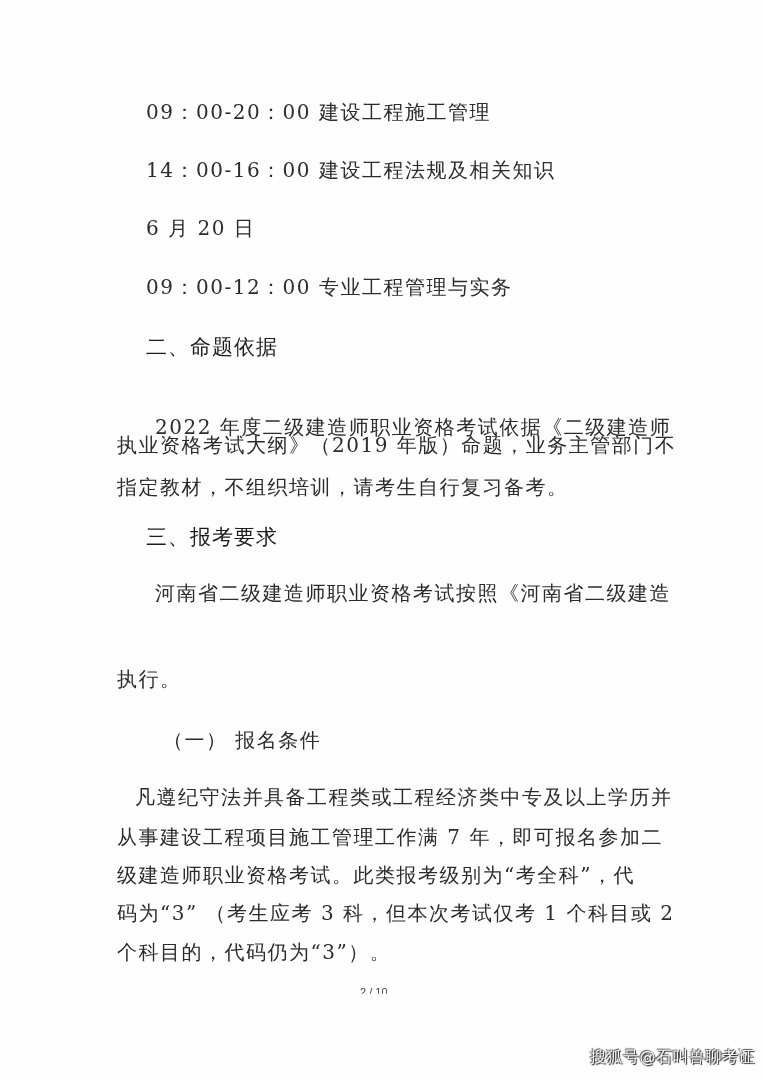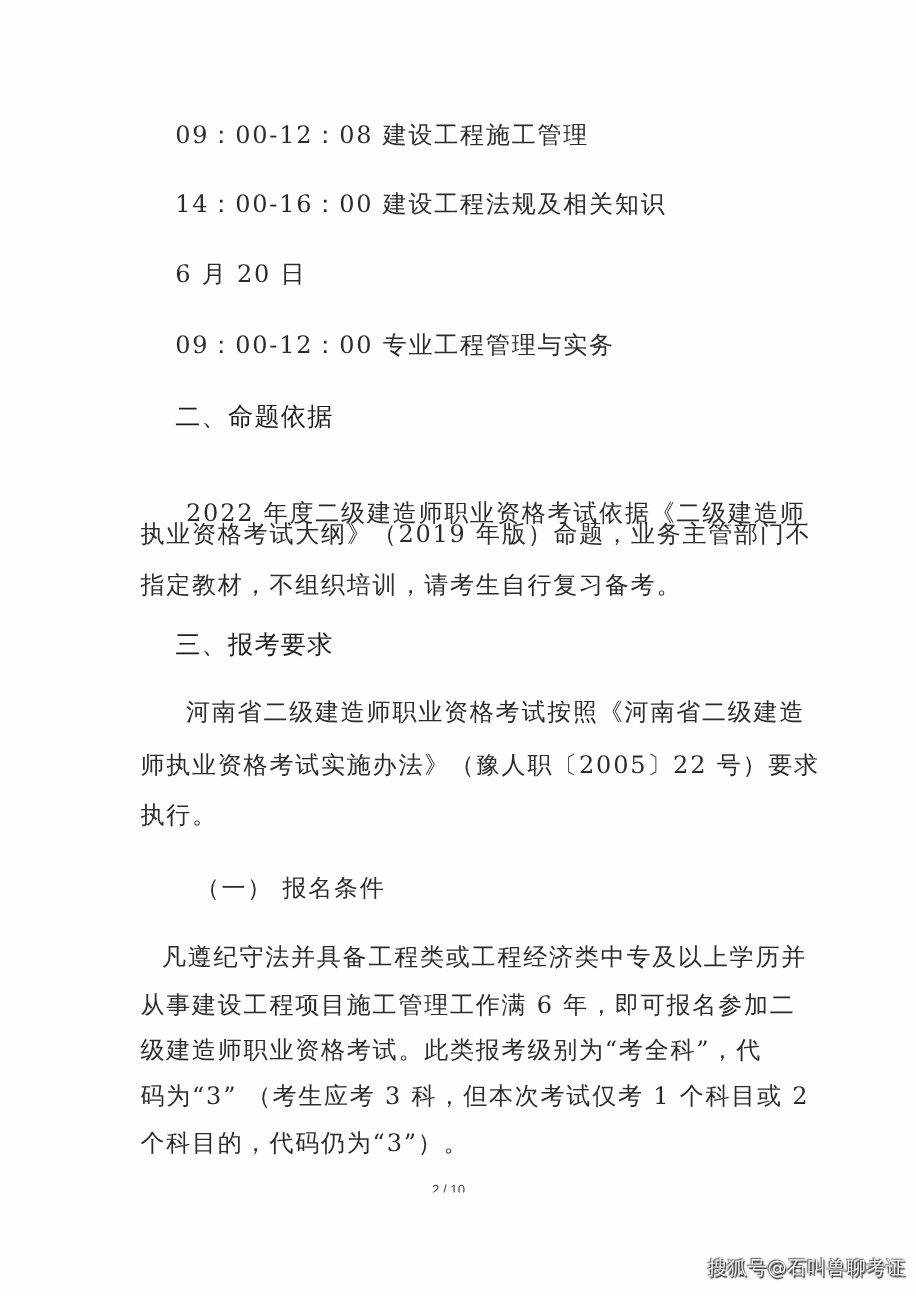--- a/index.html
+++ b/index.html
@@ -55,38 +55,37 @@
     letter-spacing: 0.5px;
     text-shadow: 0 0 1px #333, 1px 1px 1px #222, -1px -1px 1px #555;
     white-space: nowrap;
   }
 </style>
 </head>
 <body>
 
 <div class="page">
 
-  <div class="line" style="left:146px; top:100px;">09：00-12：08 建设工程施工管理</div>
+  <div class="line" style="left:146px; top:100px;">09：00-20：00 建设工程施工管理</div>
   <div class="line" style="left:146px; top:158px;">14：00-16：00 建设工程法规及相关知识</div>
   <div class="line" style="left:146px; top:216px;">6 月 20 日</div>
   <div class="line" style="left:146px; top:275px;">09：00-12：00 专业工程管理与实务</div>
 
   <div class="line heading" style="left:146px; top:335px;">二、命题依据</div>
   <div class="line" style="left:155px; top:391px;margin-top:24px;">2022 年度二级建造师职业资格考试依据《二级建造师</div>
   <div class="line" style="left:117px; top:433px;">执业资格考试大纲》（2019 年版）命题，业务主管部门不</div>
   <div class="line" style="left:117px; top:475px;">指定教材，不组织培训，请考生自行复习备考。</div>
 
   <div class="line heading" style="left:146px; top:525px;">三、报考要求</div>
   <div class="line" style="left:155px; top:581px;">河南省二级建造师职业资格考试按照《河南省二级建造</div>
-  <div class="line" style="left:117px; top:625px;">师执业资格考试实施办法》（豫人职〔2005〕22 号）要求</div>
   <div class="line" style="left:117px; top:667px;">执行。</div>
 
   <div class="line" style="left:163px; top:728px;">（一） 报名条件</div>
   <div class="line" style="left:135px; top:785px;">凡遵纪守法并具备工程类或工程经济类中专及以上学历并</div>
-  <div class="line" style="left:117px; top:825px;">从事建设工程项目施工管理工作满 6 年，即可报名参加二</div>
+  <div class="line" style="left:117px; top:825px;">从事建设工程项目施工管理工作满 7 年，即可报名参加二</div>
   <div class="line" style="left:117px; top:863px;">级建造师职业资格考试。此类报考级别为“考全科”，代</div>
   <div class="line" style="left:117px; top:901px;">码为“3” （考生应考 3 科，但本次考试仅考 1 个科目或 2</div>
   <div class="line" style="left:117px; top:940px;">个科目的，代码仍为“3”）。</div>
 
   <div class="page-number">2 / 10</div>
 
   <div class="watermark">搜狐号@石叫兽聊考证</div>
 </div>
 
 </body></html>

